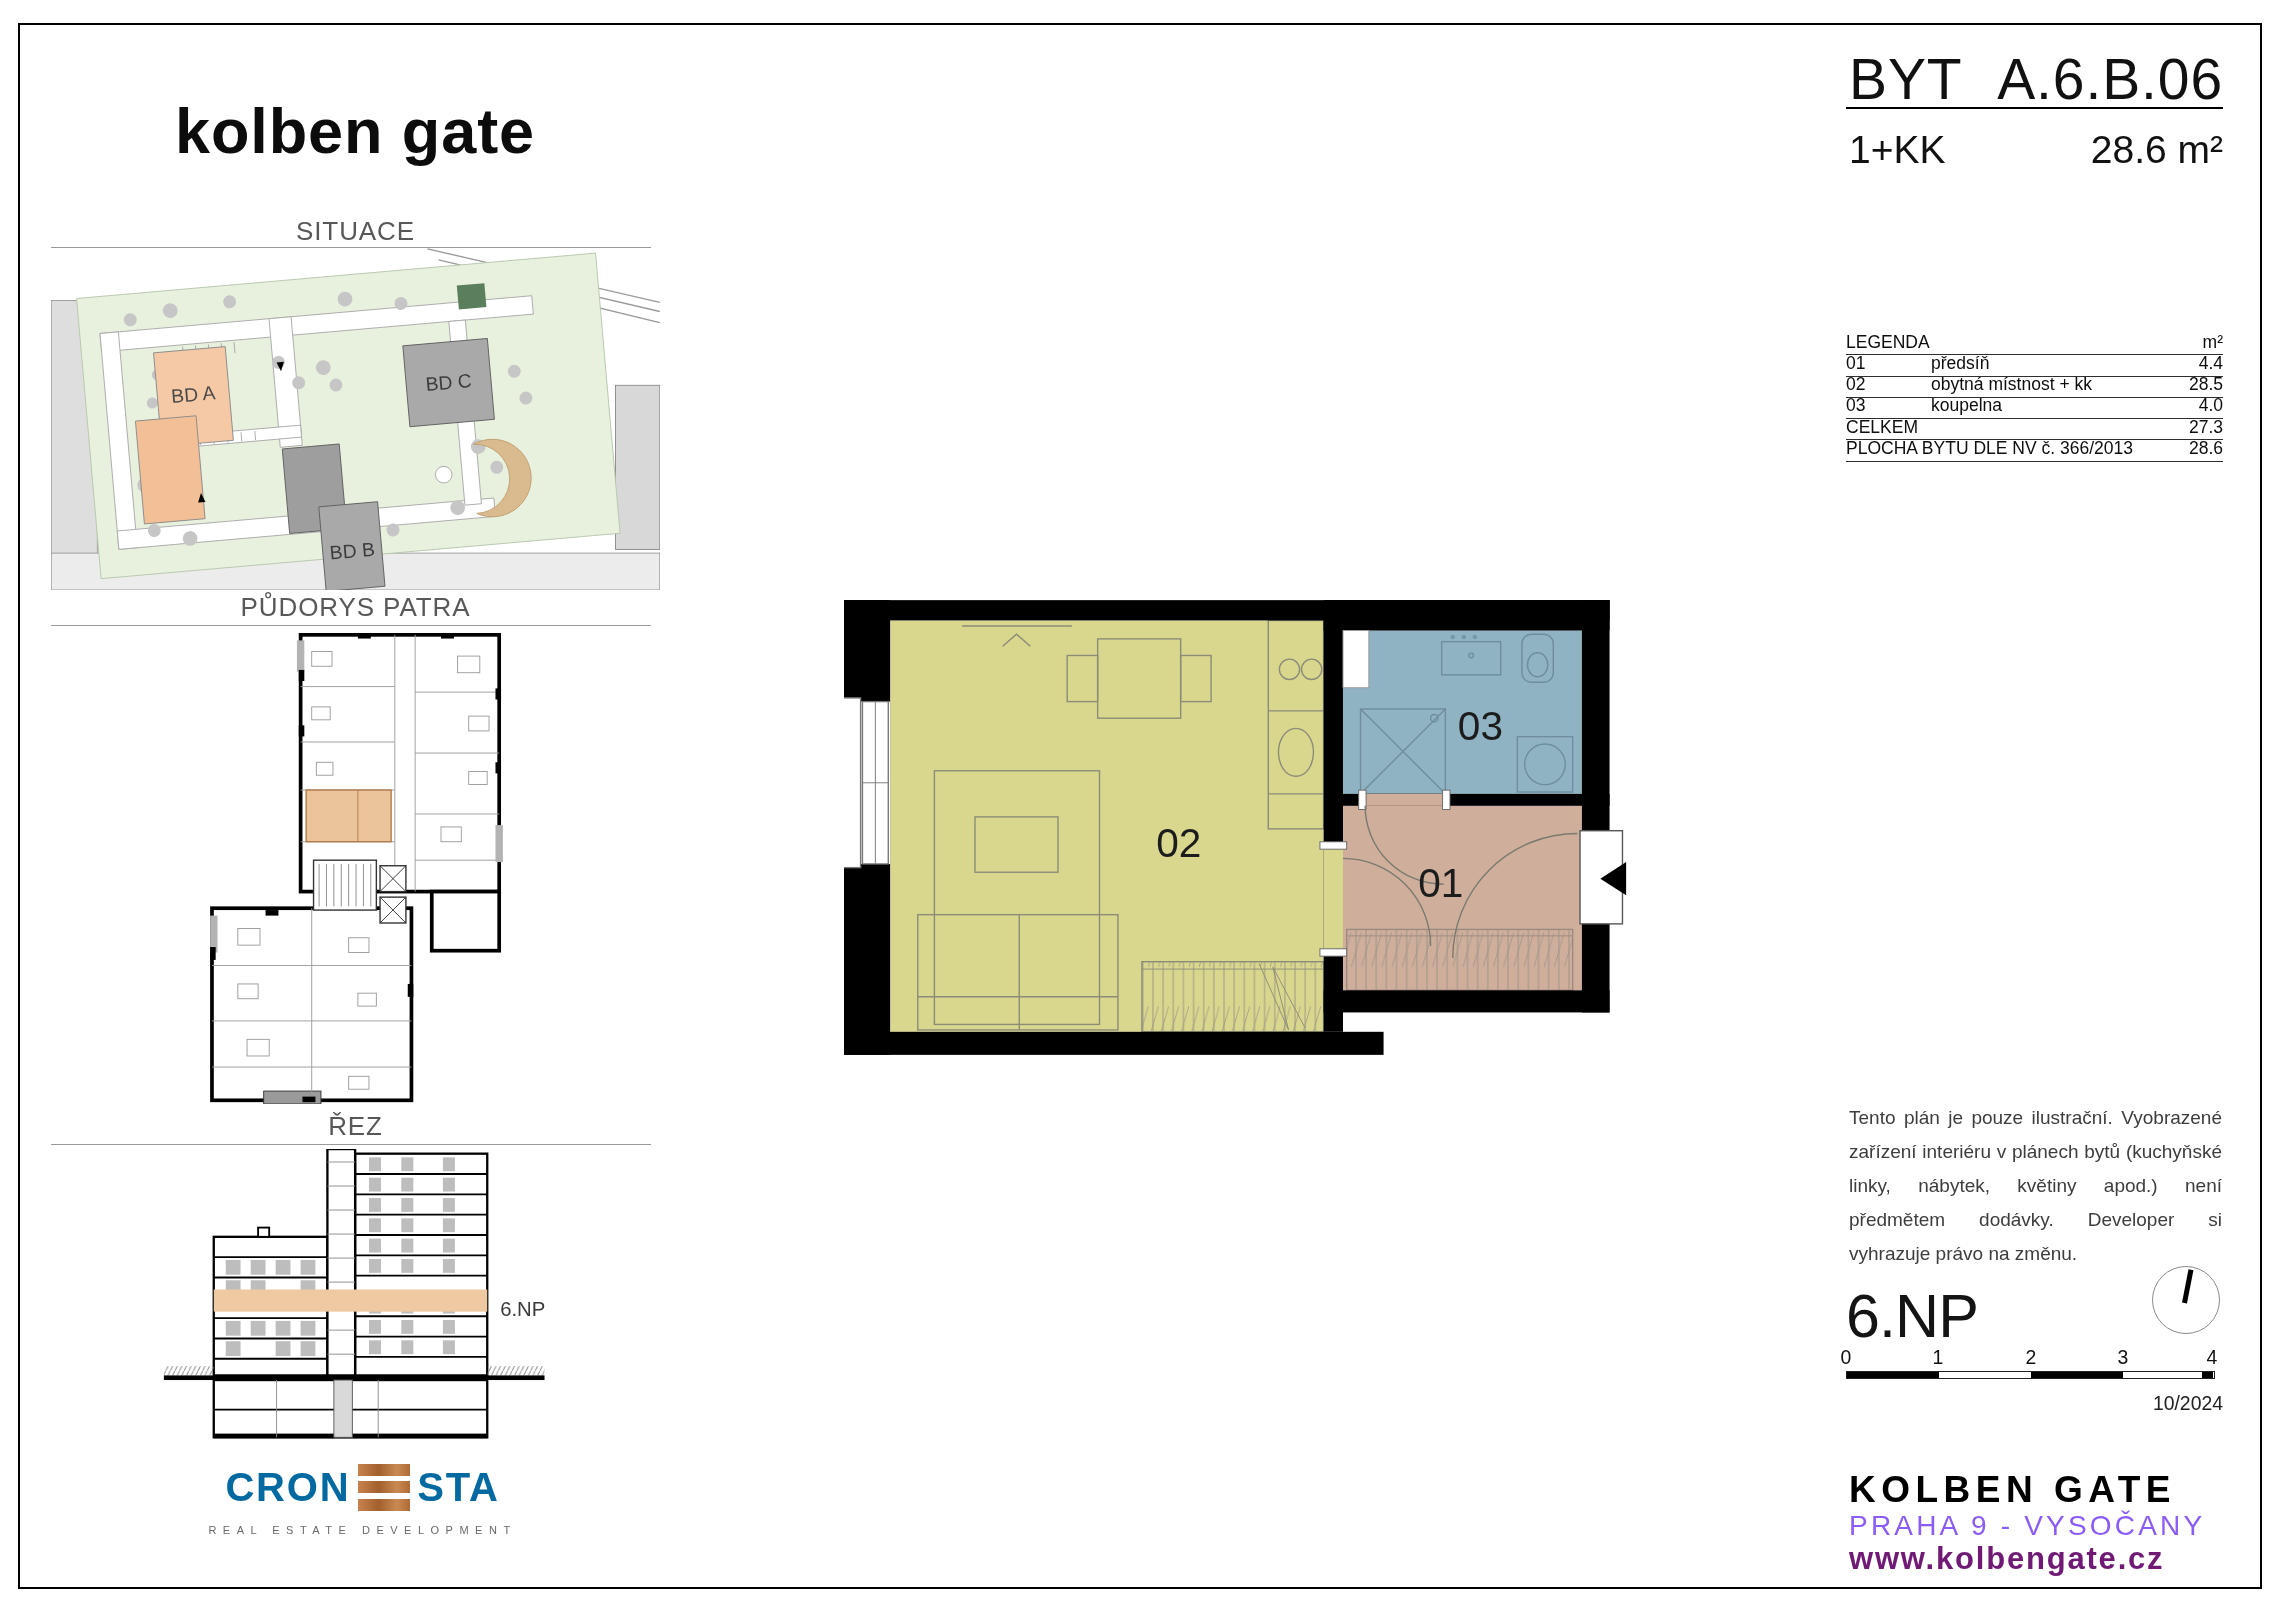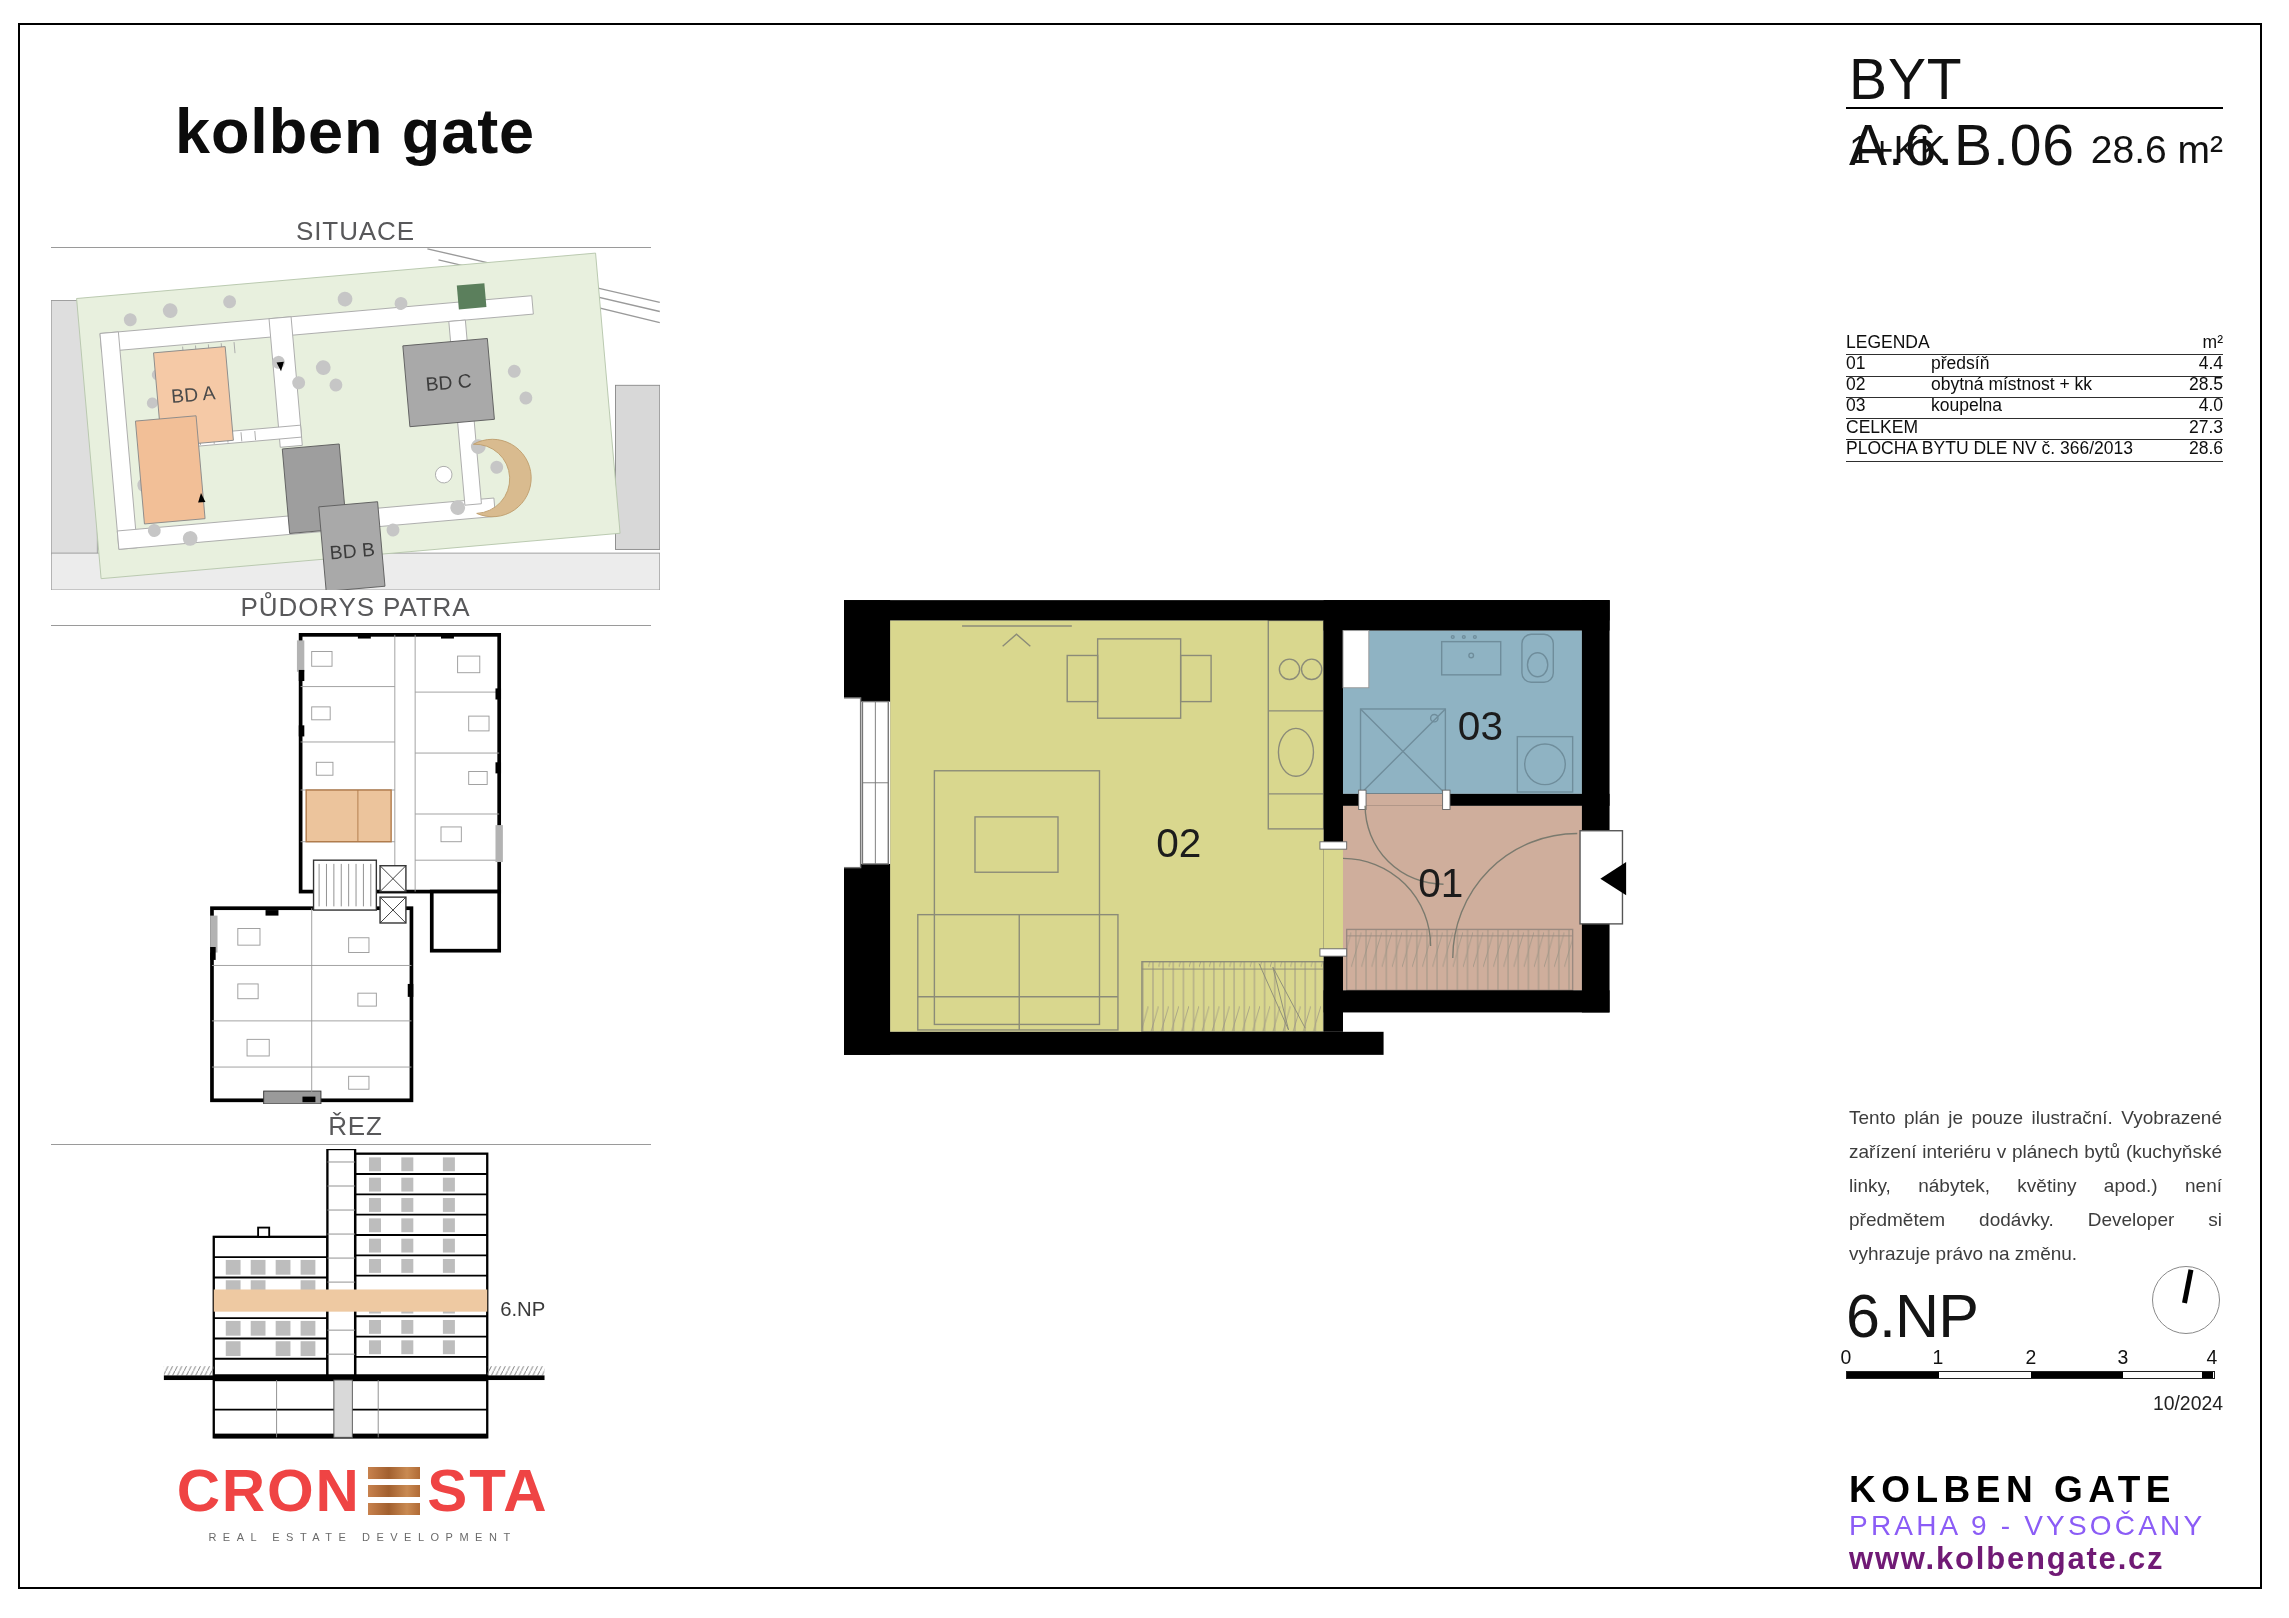--- a/index.html
+++ b/index.html
@@ -7,21 +7,21 @@
         font-family:"Liberation Sans",sans-serif;color:#111;}
   .abs{position:absolute;}
   .frame{left:17.5px;top:23px;width:2244px;height:1566px;border:2.8px solid #000;box-sizing:border-box;}
   
   .logo{left:92px;top:95px;width:526px;text-align:center;font-size:63px;font-weight:800;
         letter-spacing:0.9px;color:#0c0c0c;}
   .colhead{width:609px;left:51px;text-align:center;font-size:26px;color:#58585a;letter-spacing:0.9px;}
   .rule{left:51px;width:600px;height:0;border-top:1.4px solid #9a9a9a;}
   
   .tb-row{left:1849px;width:374px;display:flex;justify-content:space-between;align-items:baseline;}
-  .tb-main{font-size:57px;font-weight:500;letter-spacing:0.9px;flex-direction:column;}
+  .tb-main{font-size:57px;font-weight:500;letter-spacing:0.9px;}
   .tb-sub{font-size:39px;font-weight:500;}
   .tb-line{left:1846px;top:107px;width:377px;height:2.3px;background:#000;}
   
   .legend{left:1846px;top:334px;width:377px;font-size:17.5px;color:#0e0e0e;}
   .lrow{display:flex;align-items:flex-end;border-bottom:1.4px solid #2e2e2e;height:18.5px;padding-bottom:1.8px;}
   .lrow .num{width:85px;flex:none;}
   .lrow .name{flex:1;}
   .lrow .val{flex:none;text-align:right;}
   
   .disclaimer{left:1849px;top:1101px;width:373px;font-size:19px;line-height:34px;
@@ -37,21 +37,21 @@
        box-sizing:border-box;display:flex;}
   .bar div{height:100%;}
   .date{left:1846px;top:1392px;width:377px;text-align:right;font-size:19.4px;color:#222;}
   
   .f1{left:1849px;top:1469px;font-size:37px;font-weight:700;letter-spacing:5.5px;color:#000;}
   .f2{left:1849px;top:1510px;font-size:28px;letter-spacing:3.2px;color:#8b5cf6;}
   .f3{left:1849px;top:1541px;font-size:31px;font-weight:700;letter-spacing:1.8px;color:#701a75;}
   
   .cron{left:111px;top:1461px;width:503px;text-align:center;}
   .cron-row{display:flex;justify-content:center;align-items:center;
-            font-size:60px;font-weight:800;color:#ef4444;letter-spacing:1.8px;line-height:1;}
+            font-size:40px;font-weight:800;color:#0369a1;letter-spacing:1.8px;line-height:1;}
   .ebars{display:flex;flex-direction:column;justify-content:center;margin:0 7.4px;}
   .ebars div{width:52px;height:12px;margin:2.8px 0;
              background:linear-gradient(90deg,#c8824e,#a2602f 40%,#c98a52 75%,#b06a35);}
   .cron-sub{margin-top:10px;font-size:11px;letter-spacing:6.5px;color:#6a6a6a;}
   svg text{font-family:"Liberation Sans",sans-serif;}
 </style>
 </head>
 <body>
 
 <div id="page">

